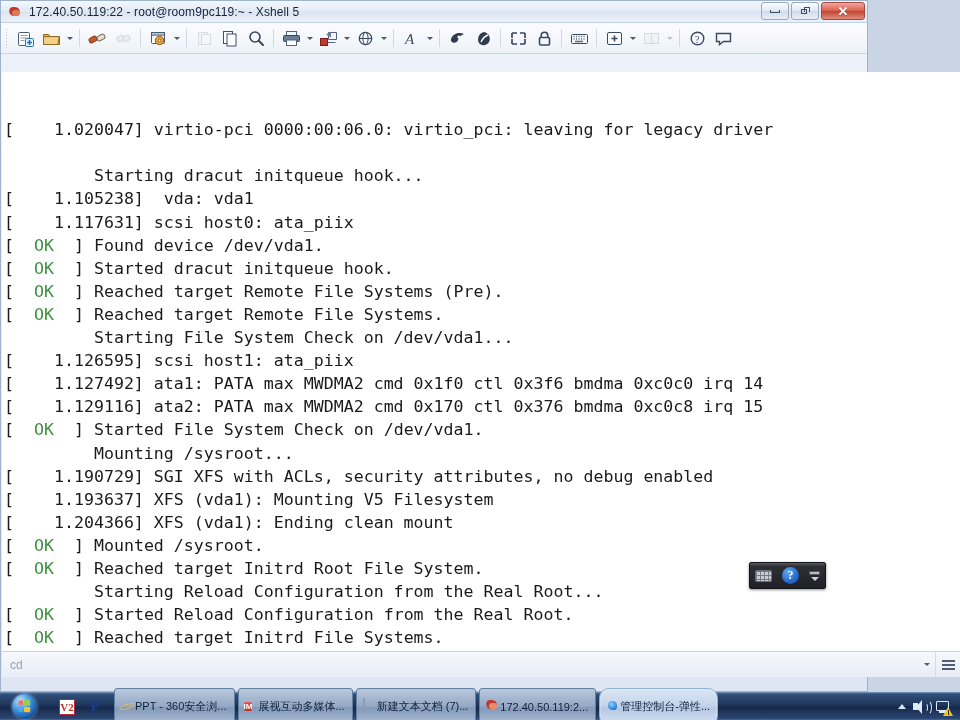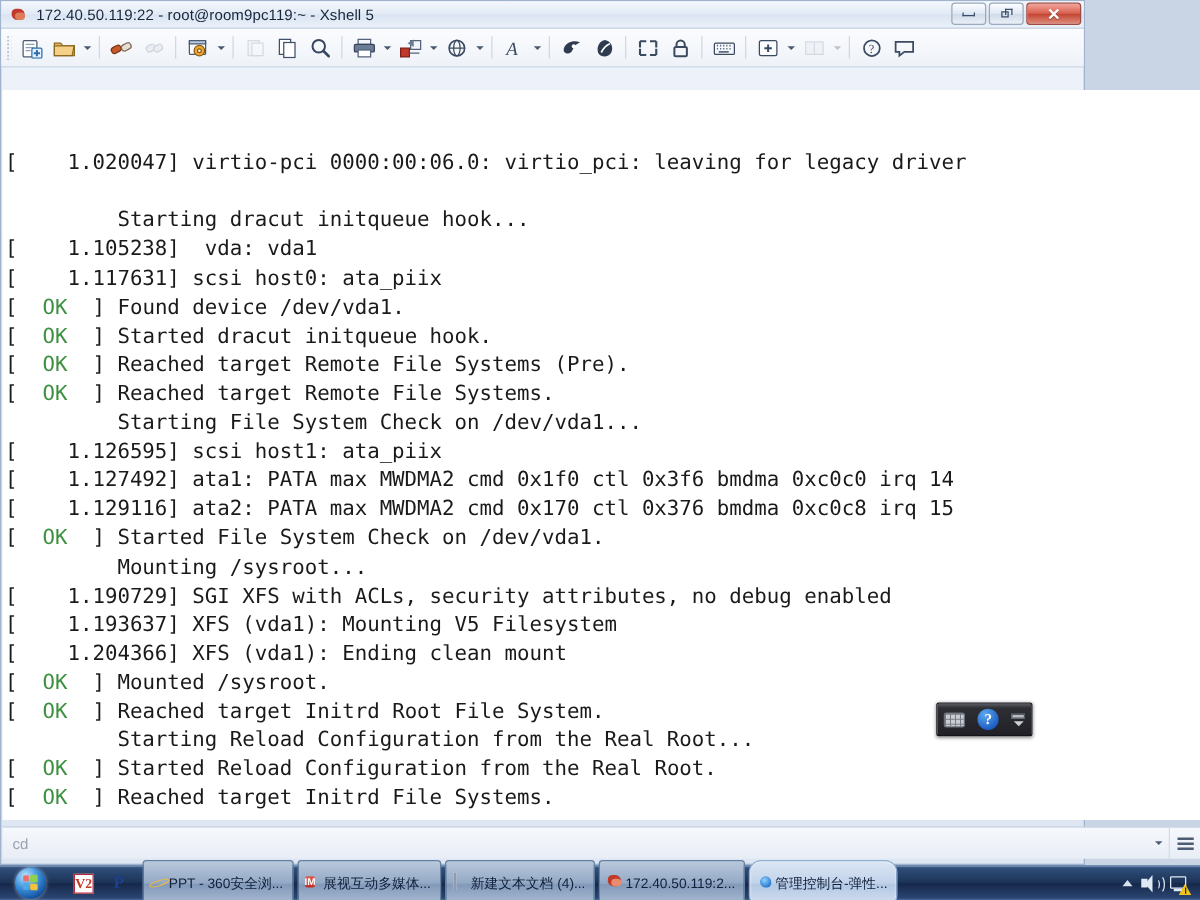--- a/index.html
+++ b/index.html
@@ -213,21 +213,21 @@
     display: flex; align-items: center; justify-content: center;
     font-family: "Liberation Serif", serif;
   }
   .fw-dd { display: flex; flex-direction: column; align-items: center; gap: 2px;}
   .fw-dd .bar { width: 11px; height: 4px; background: #b9bcc2; border:1px solid #55585f; box-sizing:border-box;}
   .fw-dd .car { width:0;height:0;border-left:4px solid transparent;border-right:4px solid transparent;border-top:4px solid #cdd0d5;}
 
   
   .cmdbar {
     position: absolute;
-    left: 1px; bottom: 4px;
+    left: 1px; bottom: 14px;
     width: 958px; height: 26px;
     background: linear-gradient(180deg,#f6f8fc 0%, #e8edf6 100%);
     border-top: 1px solid #c9d4e3;
     display: flex; align-items: center;
     box-sizing: border-box;
   }
   .cmd-input {
     flex: 1;
     font-size: 12px;
     color: #9aa3b1;
@@ -651,21 +651,21 @@
       <div class="taskitem">
         <span class="ti-ico"><span class="ico-ie"></span></span>
         <span>PPT - 360安全浏...</span>
       </div>
       <div class="taskitem">
         <span class="ti-ico"><span class="ico-red">IM</span></span>
         <span>展视互动多媒体...</span>
       </div>
       <div class="taskitem">
         <span class="ti-ico"><span class="ico-note"></span></span>
-        <span>新建文本文档 (4)...</span>
+        <span>新建文本文档 (7)...</span>
       </div>
       <div class="taskitem">
         <span class="ti-ico"><span class="ico-xs"><span class="a"></span><span class="b"></span></span></span>
         <span>172.40.50.119:2...</span>
       </div>
       <div class="taskitem active">
         <span class="ti-ico"><span class="ico-fx"></span></span>
         <span>管理控制台-弹性...</span>
       </div>
     </div>

